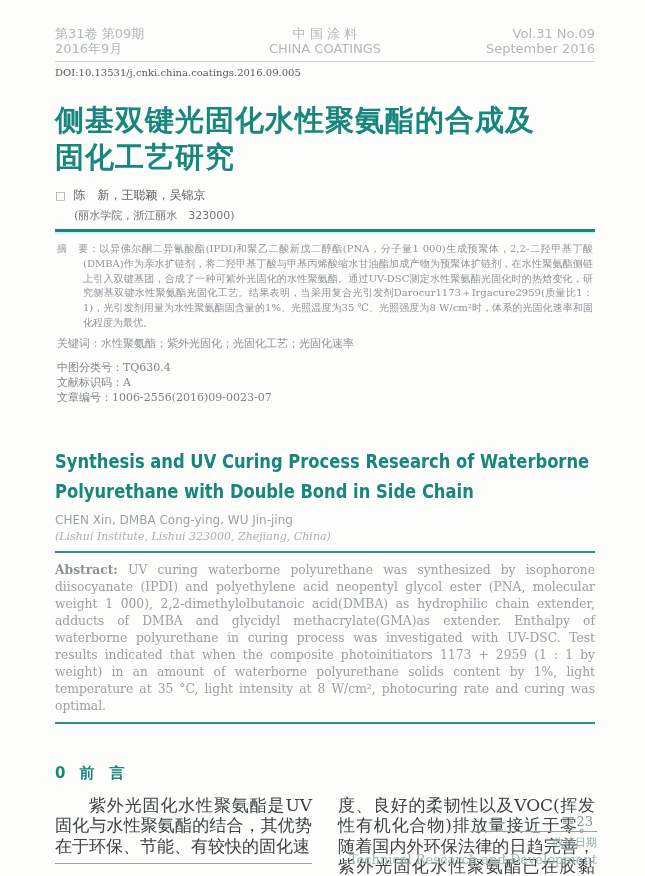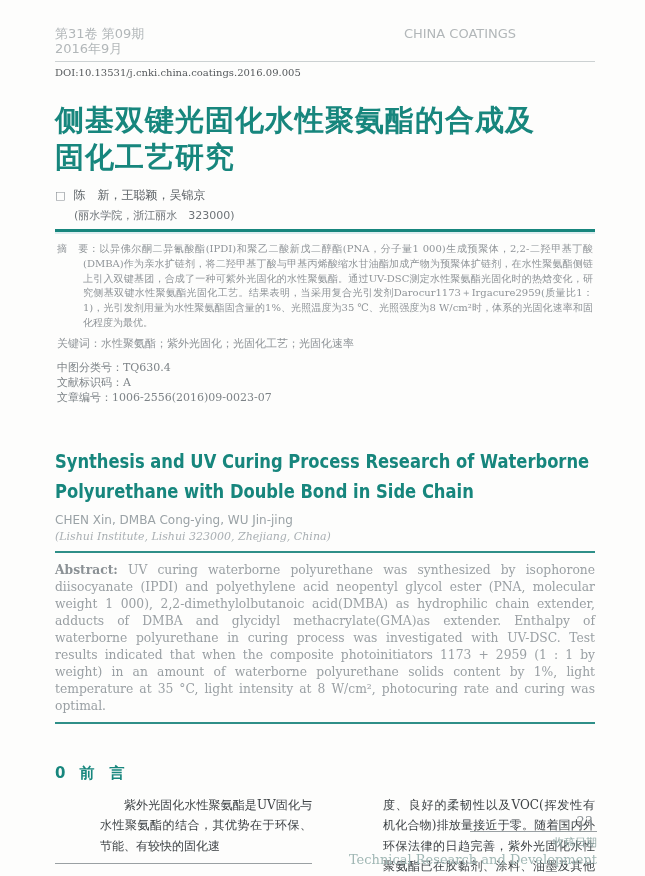--- a/index.html
+++ b/index.html
@@ -45,22 +45,22 @@
             color:#9aa0a4; text-align:justify; }
   .abs-en b, .kw-en b { color:#8b9195; }
   .kw-en { font-family:"DejaVu Serif", serif; font-size:12.3px; line-height:17px; color:#9aa0a4; }
   .rule-thin2 { margin-top:7px; border-top:2px solid #2f8f88; }
 
   
   .sec-heading { margin-top:40px; color:#17867d; font-size:15px; font-weight:bold; }
   .sec-heading .sec-num { margin-right:14px; }
   .cols { margin-top:12px; display:flex; gap:26px; }
   .col { flex:1; min-width:0; }
-  .body-text { font-family:"DejaVu Serif", serif; font-size:12px; line-height:20.5px;
-               color:#3c4144; text-align:justify;margin-left:45px; }
+  .body-text { font-family:"DejaVu Serif", serif; font-size:17px; line-height:20.5px;
+               color:#3c4144; text-align:justify; }
   .indent { text-indent:2em; }
   .fn-rule { margin:7px 0 4px 0; border-top:1px solid #9aa0a3; }
   .footnote { font-family:"DejaVu Serif", serif; font-size:10.3px; line-height:15px; color:#8a9094; }
   .fn-block { margin-top:3px; }
 
   
   .page-footer { position:absolute; right:48px; bottom:9px; text-align:right; }
   .page-num { font-size:13px; color:#8a9094; font-family:"DejaVu Serif", serif; padding-right:4px; }
   .footer-rule { margin-top:2px; margin-left:auto; width:127px; border-top:1px solid #9aa0a3; }
   .footer-zh { margin-top:3px; font-size:11px; color:#8fa6a3; }
@@ -70,21 +70,26 @@
 <body>
 
 <div class="page">
 
   <div class="hdr">
     <div class="hdr-l">
       <div>第31卷 第09期</div>
       <div>2016年9月</div>
     </div>
     <div class="hdr-c">
+      <div>中 国 涂 料</div>
       <div>CHINA COATINGS</div>
+    </div>
+    <div class="hdr-r">
+      <div>Vol.31 No.09</div>
+      <div>September 2016</div>
     </div>
   </div>
 
   <div class="doi">DOI:10.13531/j.cnki.china.coatings.2016.09.005</div>
 
   <h1 class="title-zh multiline">侧基双键光固化水性聚氨酯的合成及
 固化工艺研究</h1>
 
   <div class="authors-zh">
     <span class="marker">□</span><span>陈　新，王聪颖，吴锦京</span>

